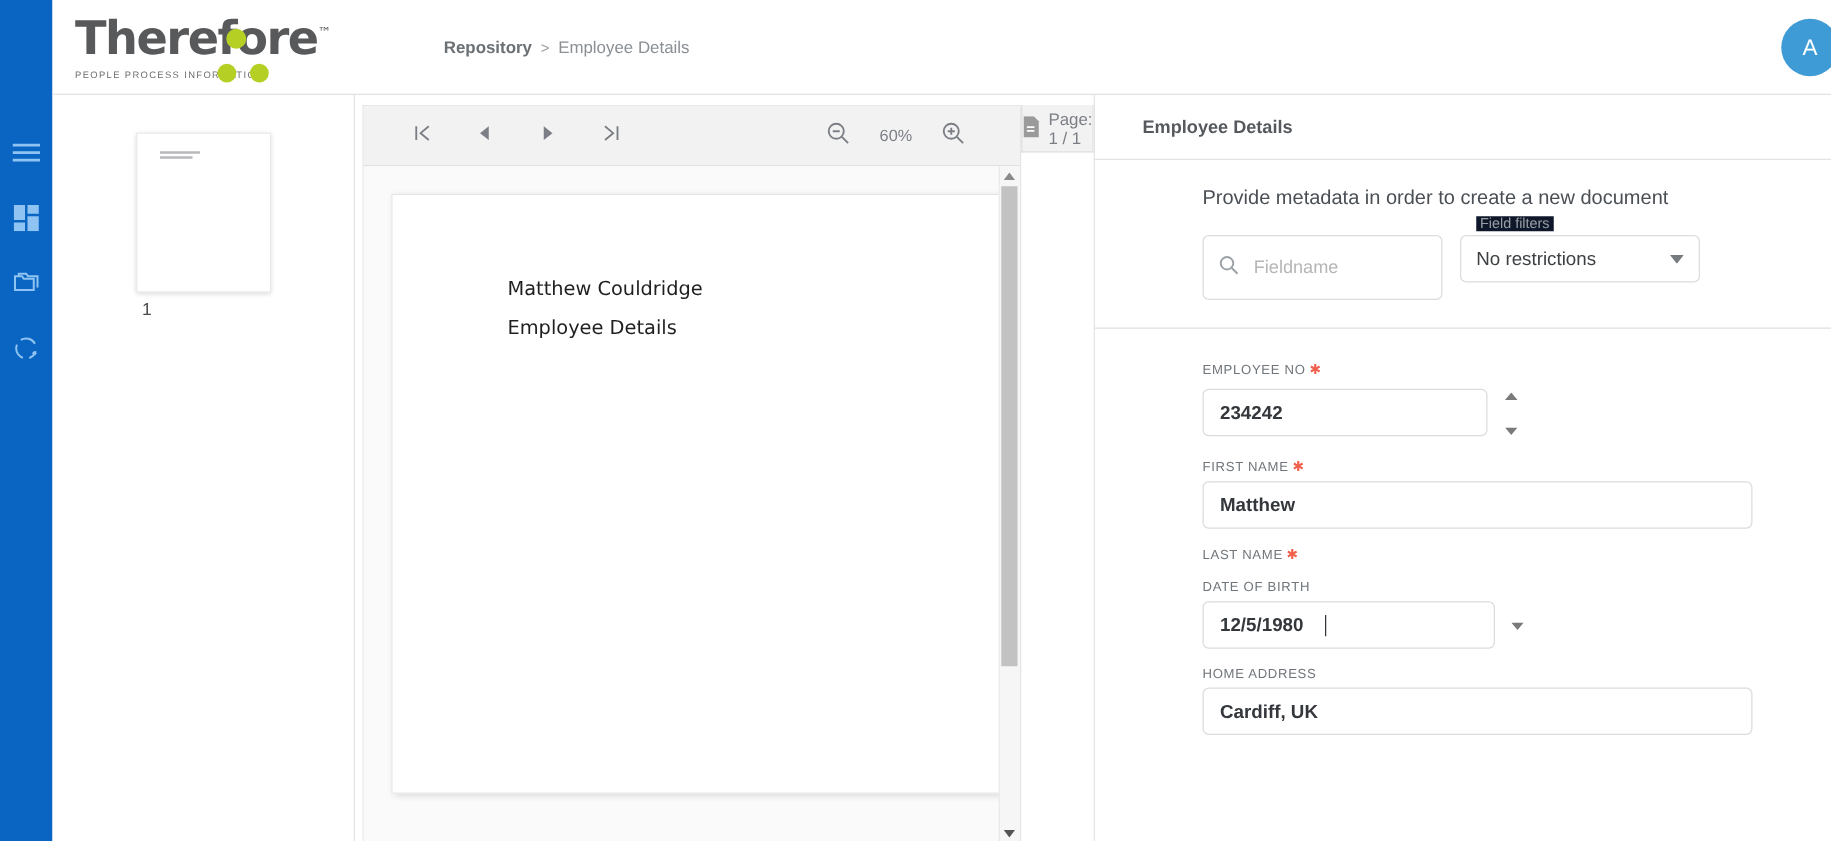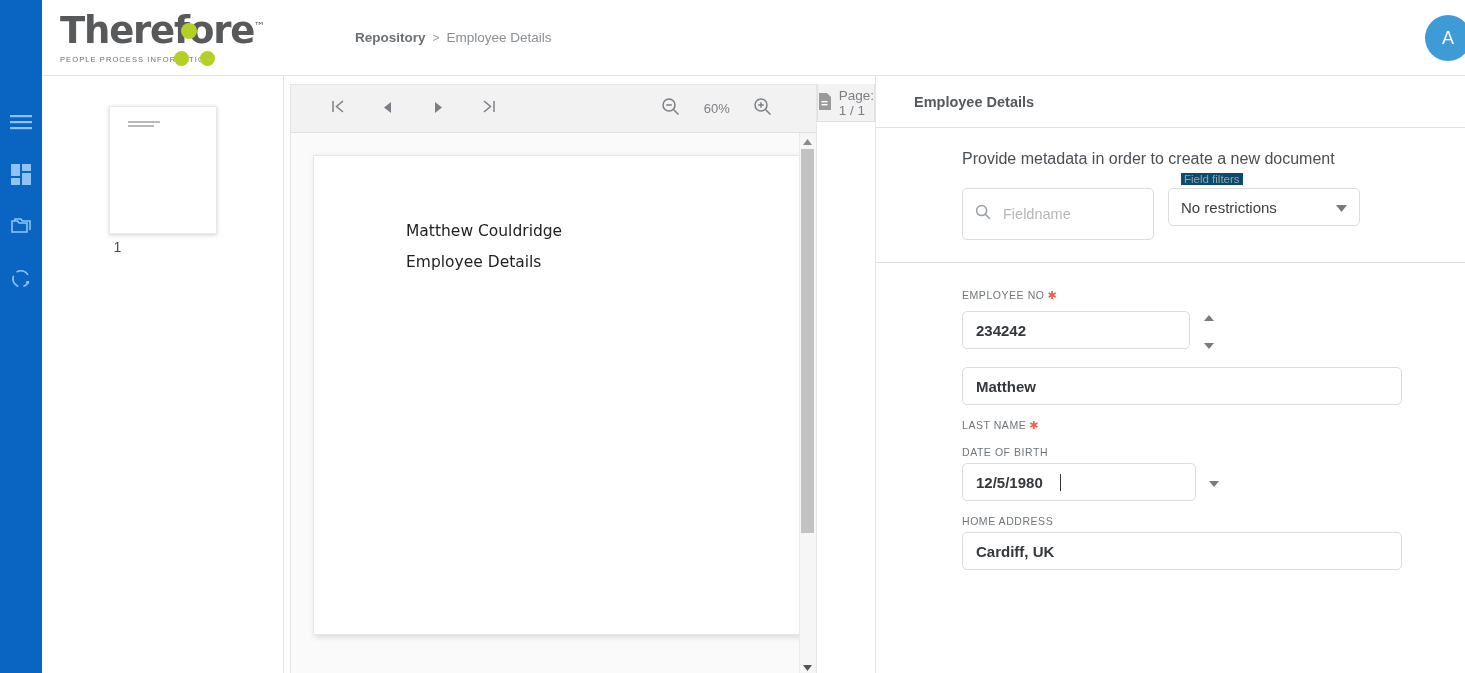--- a/index.html
+++ b/index.html
@@ -158,21 +158,21 @@
   .meta-sub { font-size: 16px; color: #4a4f55; padding-left: 86px; }
   .filter-row { display: flex; gap: 14px; padding-left: 86px; margin-top: 20px; }
   .search-box {
     width: 192px; height: 52px; border: 1px solid #dcdcdc; border-radius: 5px;
     display: flex; align-items: center; gap: 12px; padding: 0 12px; cursor: text;
   }
   .search-box .ph { font-size: 14.5px; color: #b6b6b6; }
   .fld-wrap { position: relative; }
   .fld-label {
     position: absolute; top: -15px; left: 13px; font-size: 11.5px; color: #9aa0a6;
-    background: #0c4a6e; padding: 0 3px;
+    background: #0f172a; padding: 0 3px;
   }
   .select-box {
     width: 192px; height: 38px; border: 1px solid #dcdcdc; border-radius: 5px;
     display: flex; align-items: center; padding: 0 12px; cursor: pointer;
   }
   .select-box .val { font-size: 15px; color: #3d4043; }
   .caret { margin-left: auto; }
 
   .fields { flex: 1 1 auto; overflow: hidden; padding: 26px 0 0 86px; }
   .field { margin-bottom: 14px; }
@@ -422,20 +422,23 @@
                 <span class="caretx">
                   <svg width="10" height="6" viewBox="0 0 10 6">
                       <path d="M0 0 L10 0 L5 6 Z" fill="#7a7a7a"></path>
                     </svg>
                 </span>
               </div>
             </div>
           </div>
 
           <div class="field">
+            <div class="flabel">
+              <span>FIRST NAME</span><span class="req">✱</span>
+            </div>
             <div class="frow">
               <div class="finput wide">
                 <span>Matthew</span>
               </div>
             </div>
           </div>
 
           <div class="field">
             <div class="flabel">
               <span>LAST NAME</span><span class="req">✱</span>

